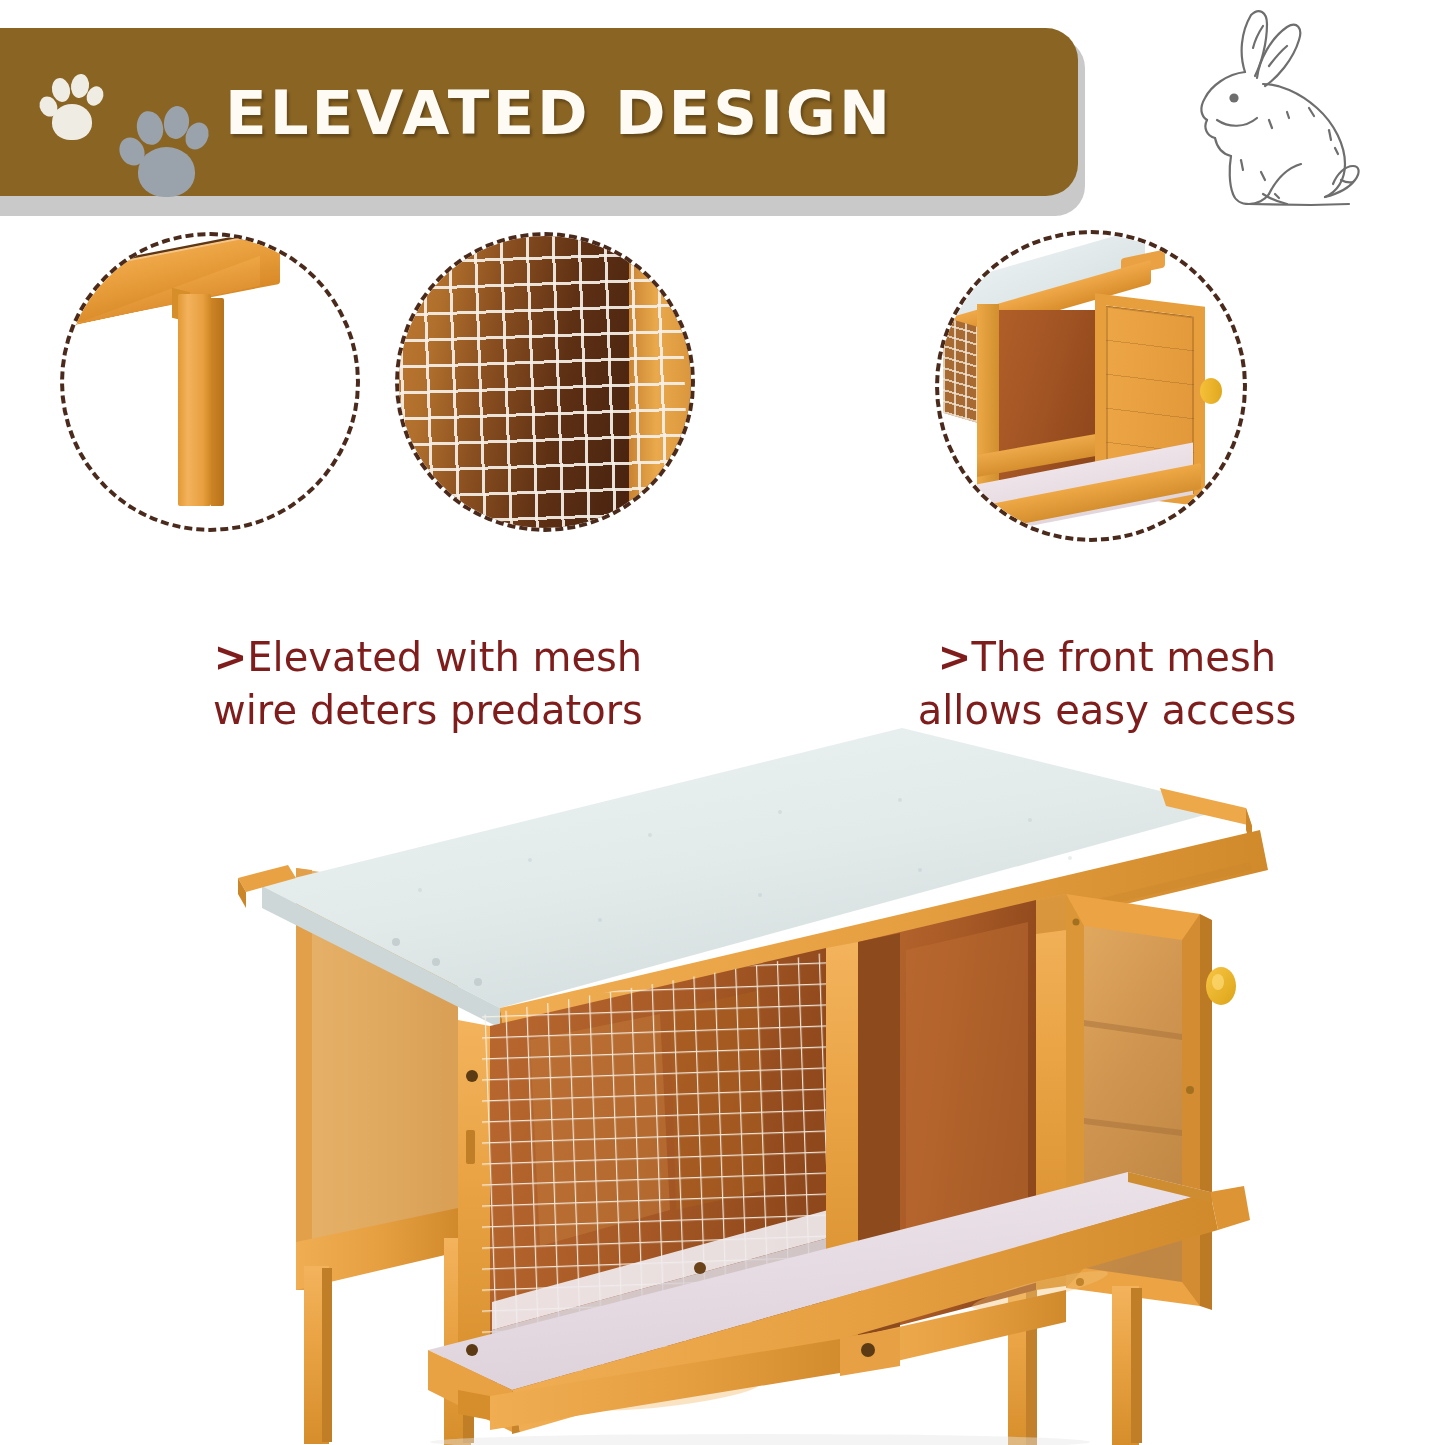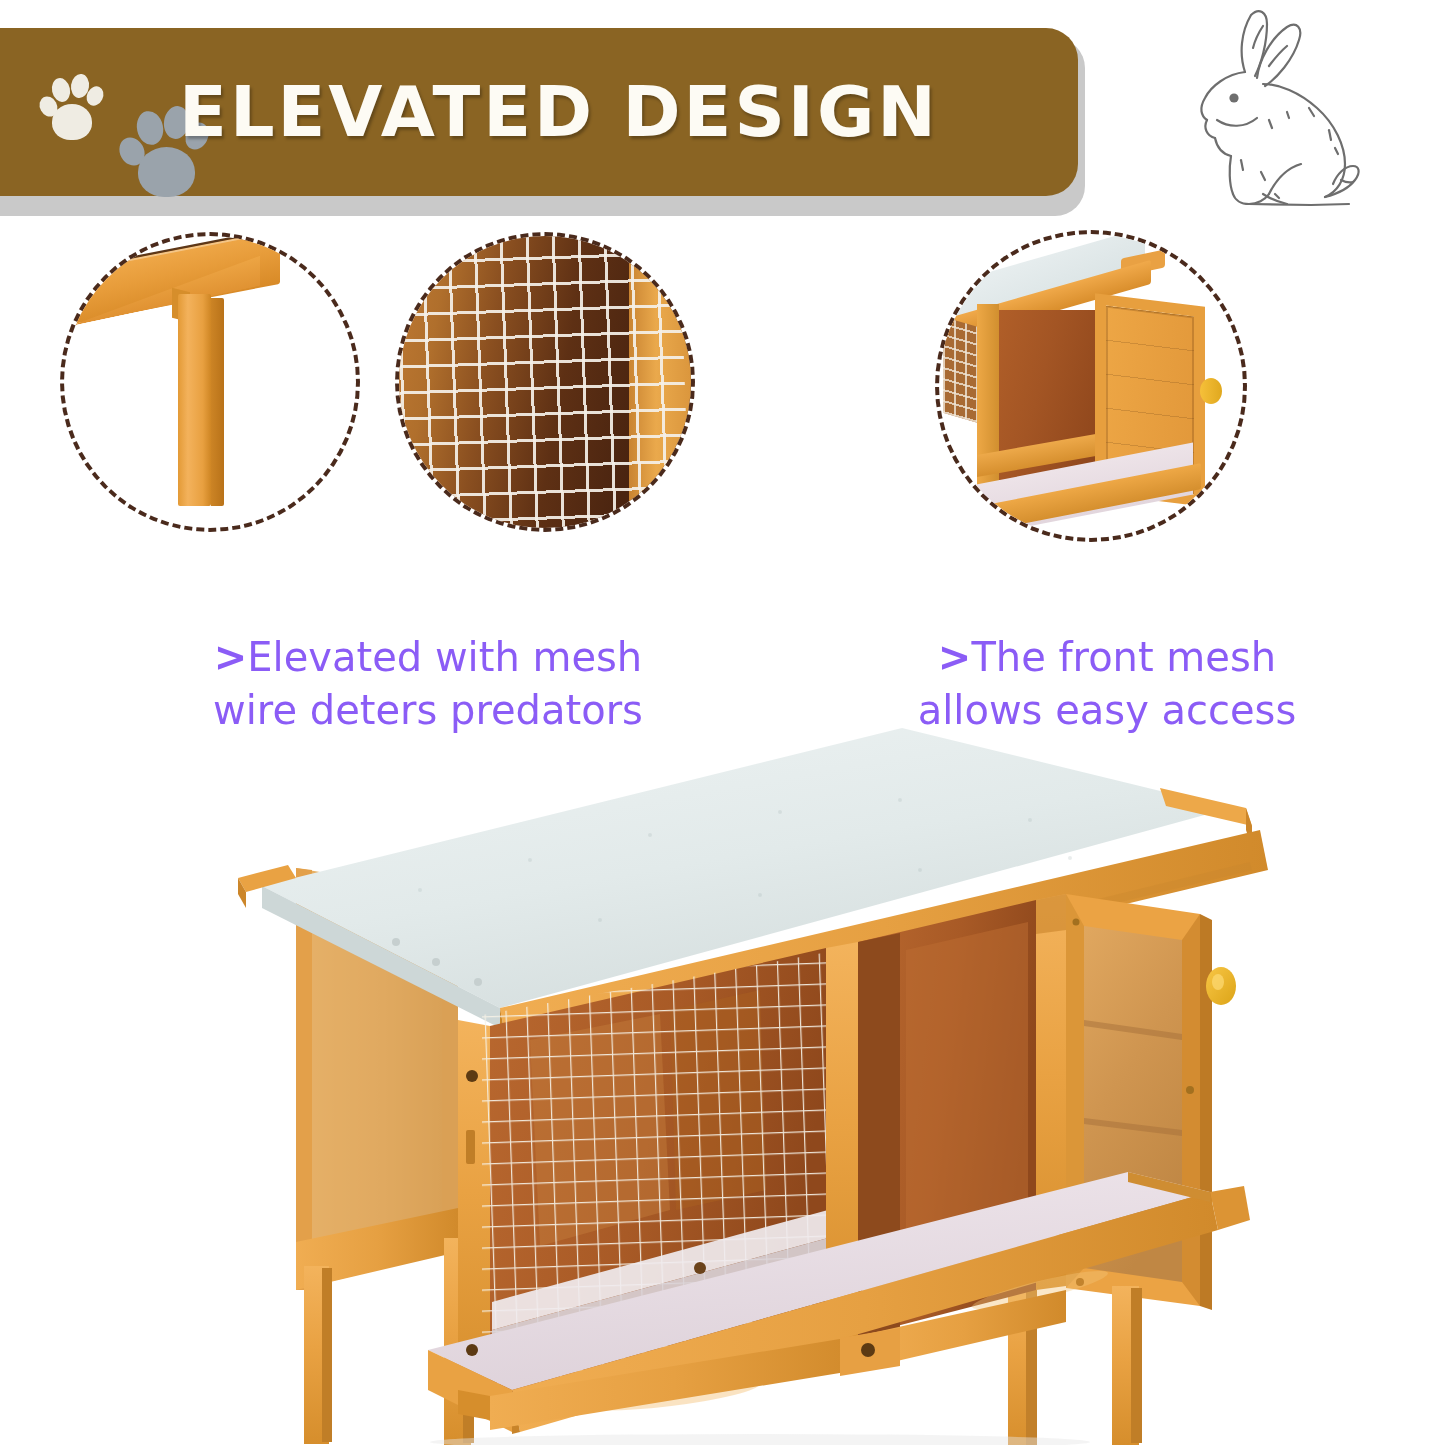--- a/index.html
+++ b/index.html
@@ -20,21 +20,21 @@
   }
   .banner{
     position:absolute;left:0;top:0;width:1078px;height:168px;
     background:#8a6423;border-radius:0 32px 32px 0;
   }
   .banner-title{
     position:absolute;left:0;top:0;width:1078px;height:168px;
     display:flex;align-items:center;justify-content:center;
     color:#fdfbf4;
     font-family:"DejaVu Sans", sans-serif;
-    font-size:70px;font-weight:700;letter-spacing:3px;
+    font-size:61px;font-weight:700;letter-spacing:3px;
     text-shadow:2px 3px 3px rgba(0,0,0,.28);
     padding-left:40px;box-sizing:border-box;
     white-space:nowrap;
   }
   
   .paw{position:absolute;}
   .paw .pad{position:absolute;border-radius:50%;}
 
   
   .rabbit{position:absolute;left:1183px;top:8px;width:240px;height:212px;}
@@ -158,21 +158,21 @@
     transform:skewY(-11deg);border-radius:2px;
   }
   .c3-sill{
     position:absolute;left:42px;top:210px;width:170px;height:22px;
     background:linear-gradient(180deg,#eda94a,#d68f2e);
     transform:skewY(-10deg);
   }
 
   
   .caption{
-    position:absolute;color:#8b5cf6;
+    position:absolute;color:#7f1d1d;
     font-family:"DejaVu Sans", sans-serif;
     font-size:40px;line-height:1.32;font-weight:400;
     white-space:pre-line;
   }
   .caption .chev{font-weight:700;}
 
   
   .hutch{position:absolute;left:200px;top:690px;width:1070px;height:755px;}
 </style>
 </head>

